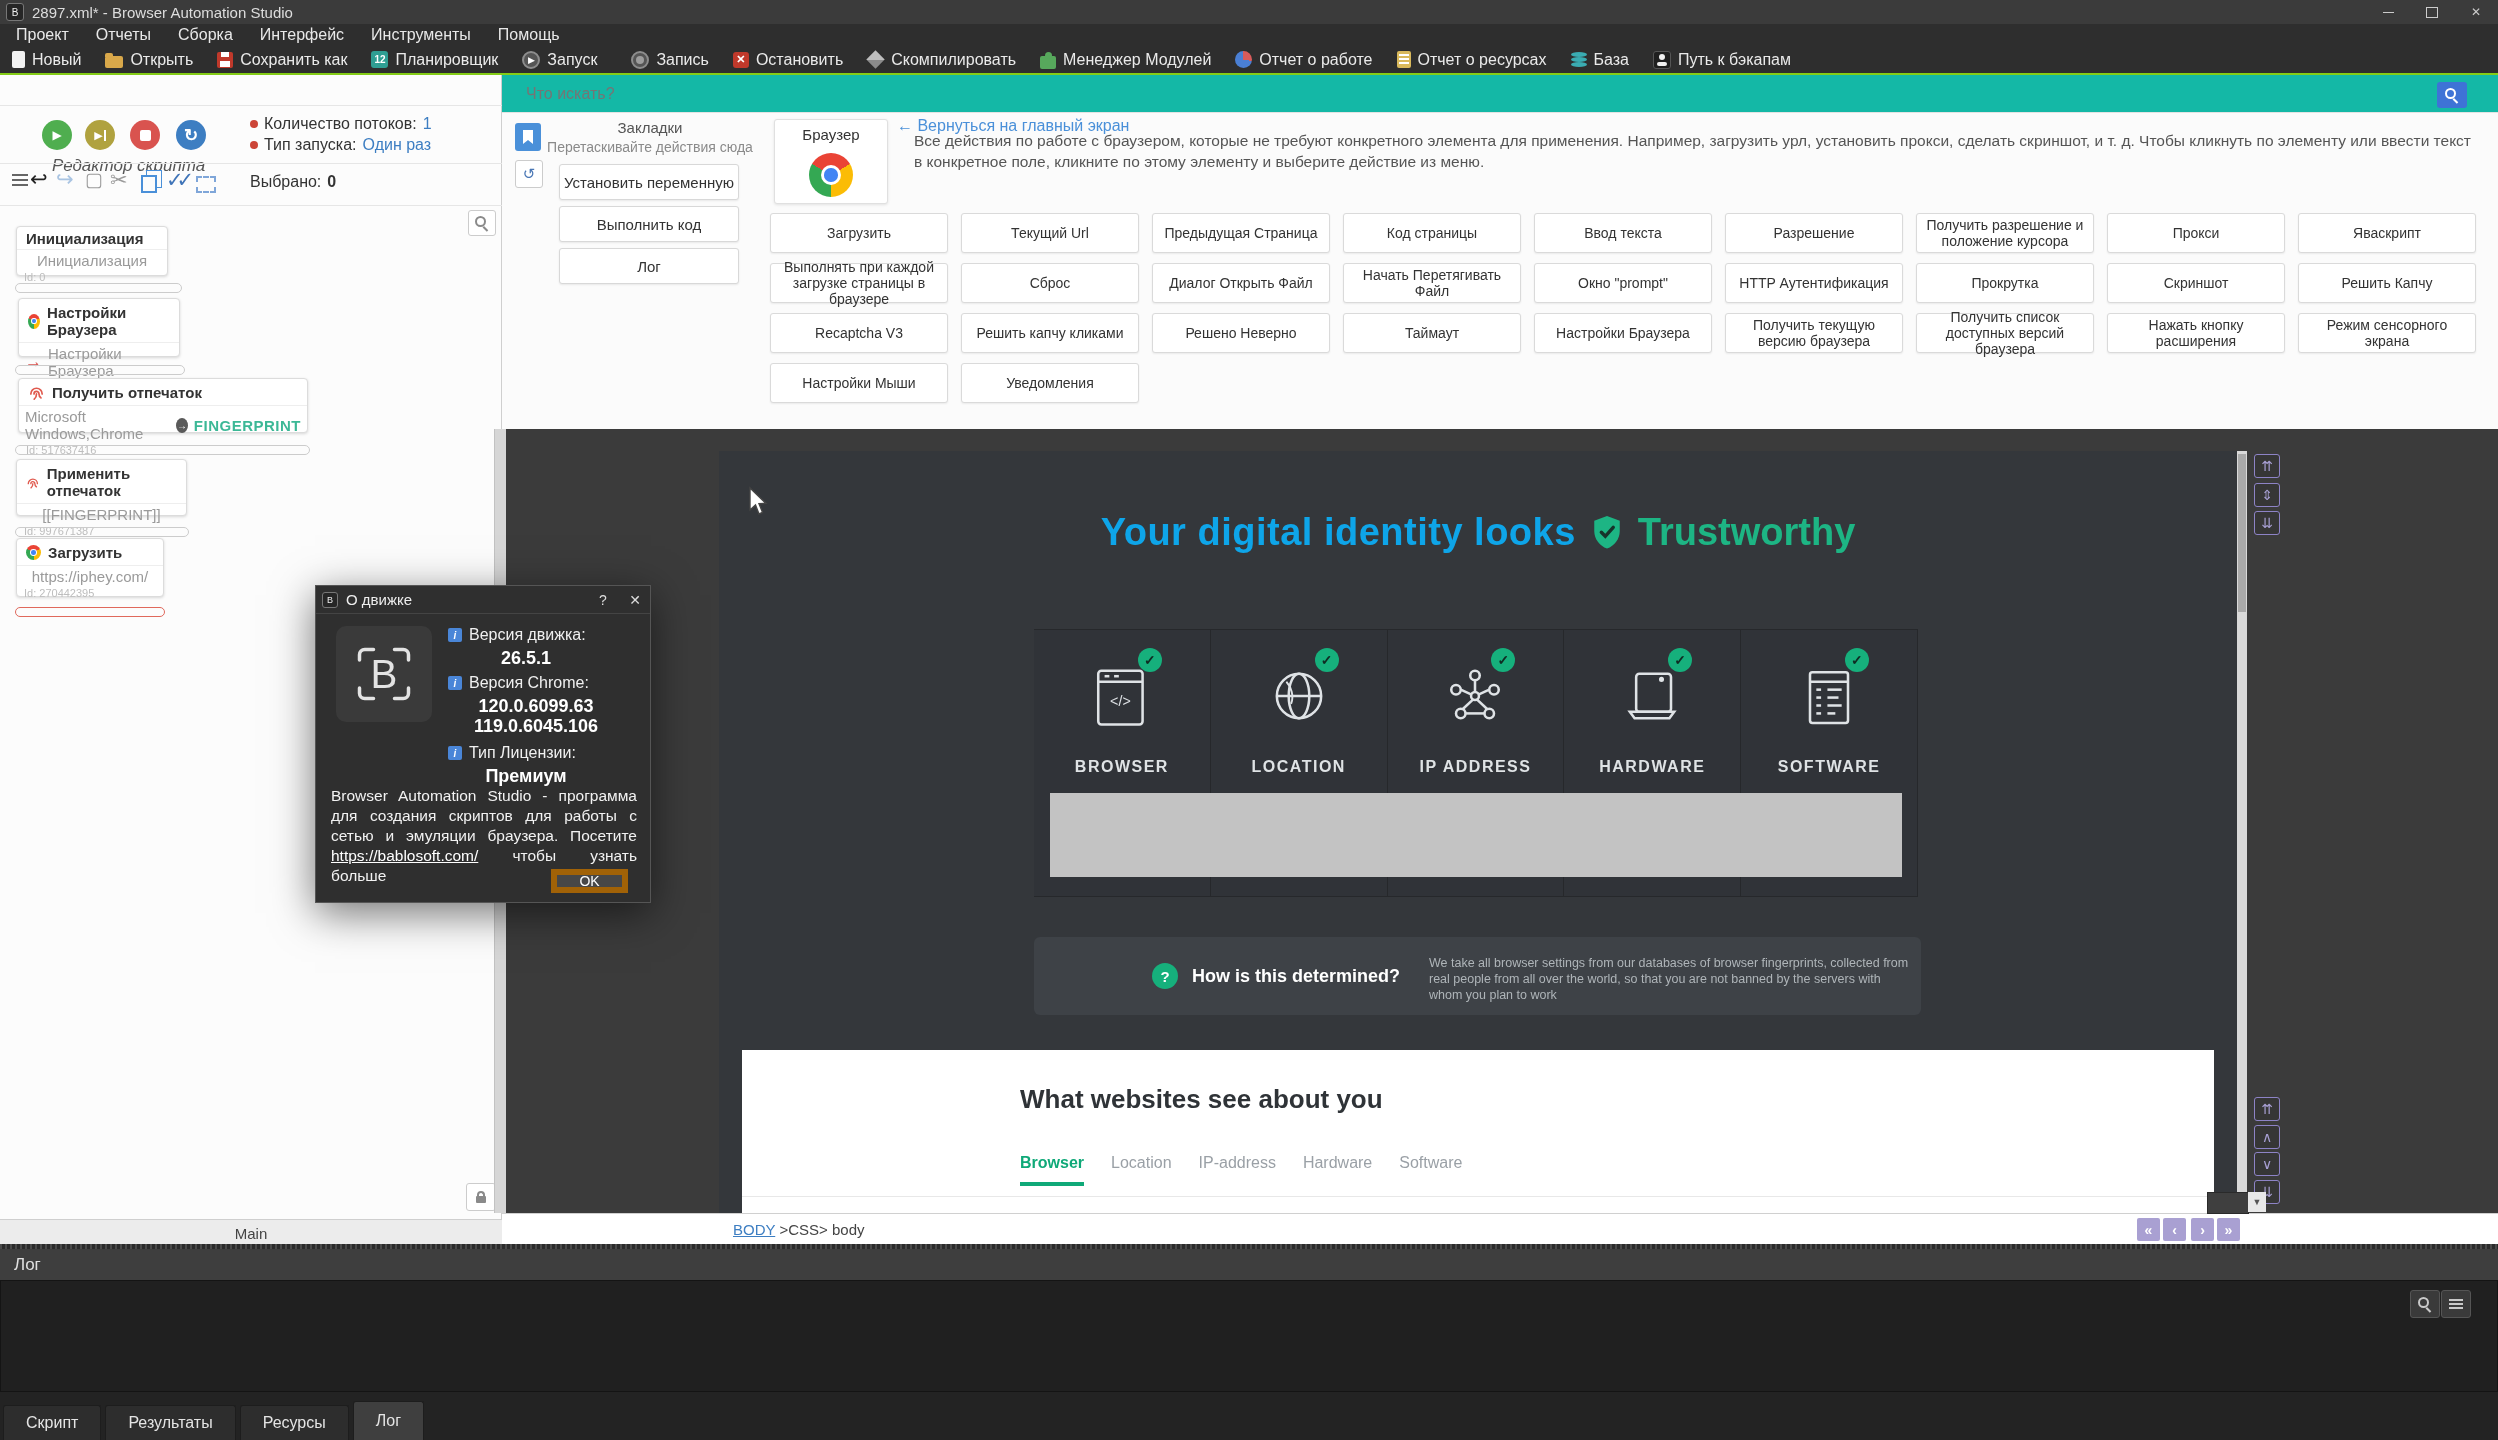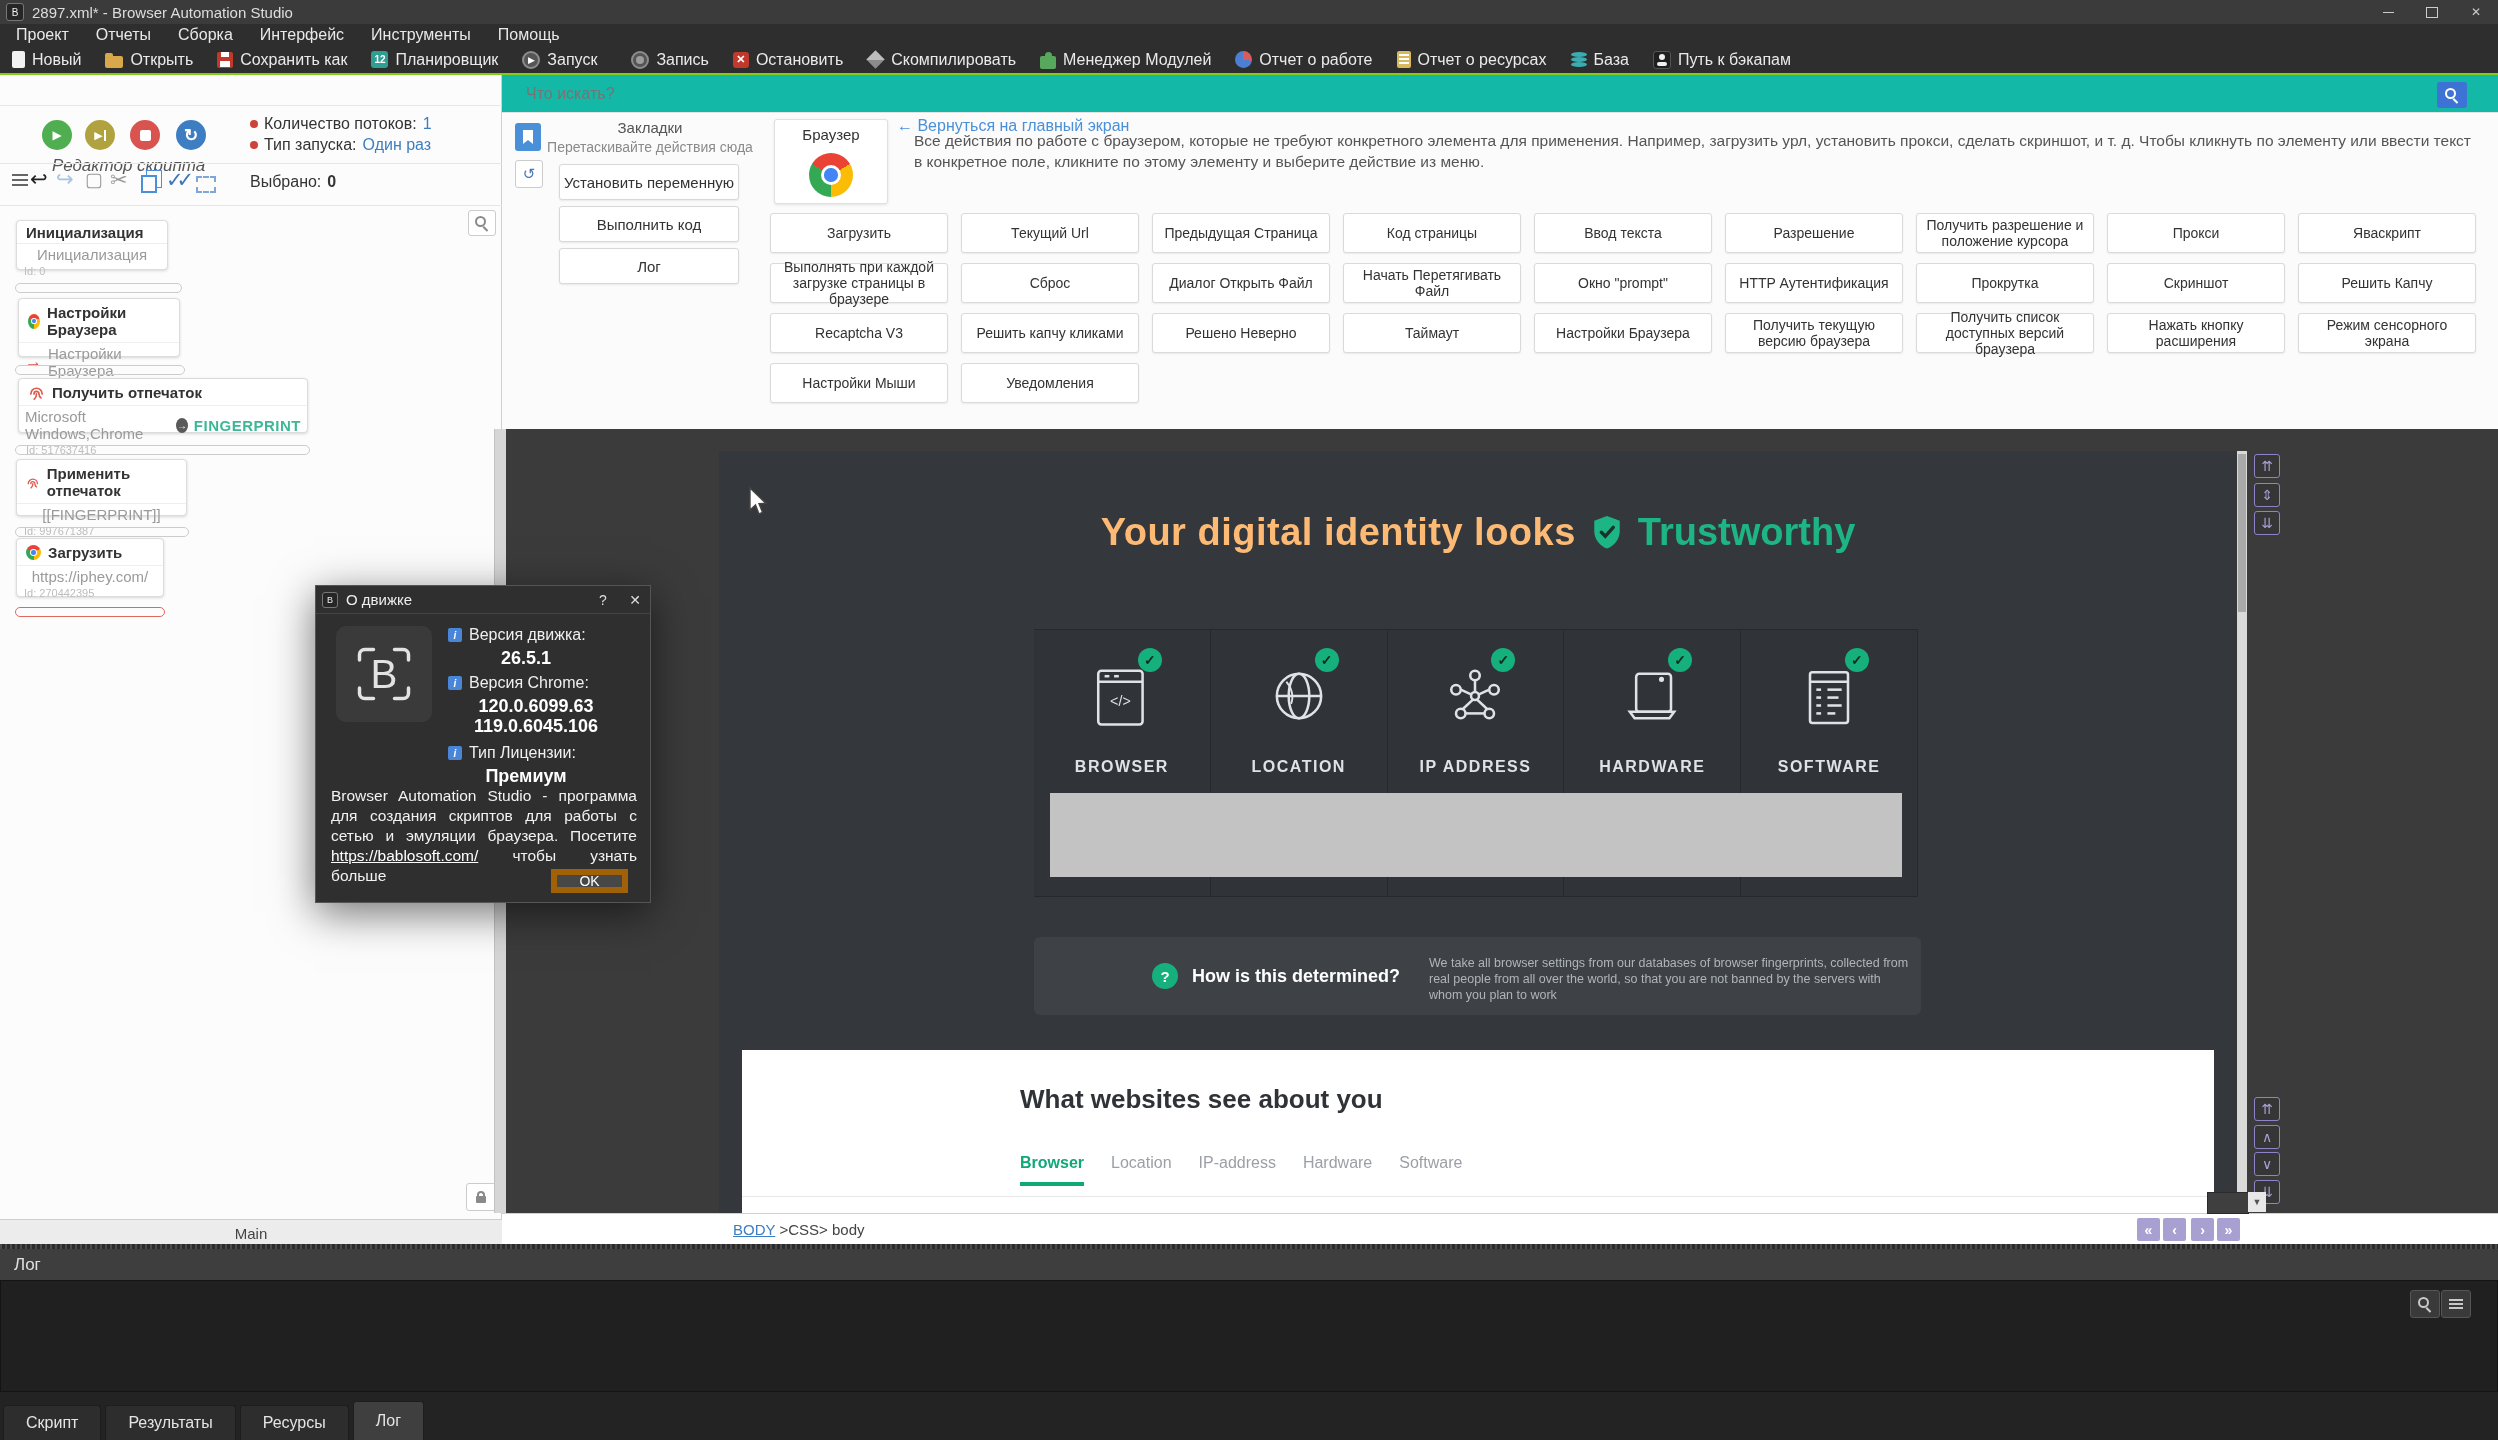--- a/index.html
+++ b/index.html
@@ -85,21 +85,21 @@
   .desc{color:#555;font-size:15.5px;line-height:21px;}
   .agrid{left:770px;top:213px;display:grid;grid-template-columns:repeat(9,178px);grid-auto-rows:40px;gap:10px 13px;}
   .abtn{background:#fff;border:1px solid #dadada;border-radius:3px;box-shadow:0 1px 2px rgba(0,0,0,.07);display:flex;align-items:center;justify-content:center;text-align:center;font-size:14px;line-height:1.15;color:#333;padding:2px 8px;box-sizing:border-box;}
   .darkcanvas{left:502px;top:429px;width:1996px;height:784px;background:#3b3b3b;}
   .lscroll{left:494px;top:429px;width:12px;height:784px;background:#d6d6d6;border-left:1px solid #c2c2c2;box-sizing:border-box;}
   
   .bwidget{left:719px;top:451px;width:1528px;height:762px;background:#34373b;}
   .bscroll{position:absolute;right:0;top:0;width:10px;height:762px;background:#d9d9d9;}
   .bthumb{position:absolute;right:1px;top:3px;width:8px;height:158px;background:#a9a9a9;}
   .ihead{position:absolute;left:0;top:60px;width:1518px;display:flex;align-items:center;justify-content:center;gap:14px;}
-  .ihead .t1{color:#fdba74;font-size:38px;font-weight:bold;letter-spacing:.5px;}
+  .ihead .t1{color:#0ea5e9;font-size:38px;font-weight:bold;letter-spacing:.5px;}
   .ihead .t2{color:#1db584;font-size:38px;font-weight:bold;}
   .strip{position:absolute;left:315px;top:178px;width:884px;height:268px;background:#303338;border-top:1px solid #26282b;border-bottom:1px solid #26282b;display:flex;box-sizing:border-box;}
   .col{flex:1;border-right:1px solid #26282b;position:relative;display:flex;flex-direction:column;align-items:center;}
   .col:last-child{border-right:none;}
   .col .lbl{position:absolute;top:128px;width:100%;text-align:center;color:#dfe3e5;font-size:16px;font-weight:bold;letter-spacing:1.5px;}
   .badge{position:absolute;width:24px;height:24px;border-radius:50%;background:#16b07c;color:#0f2c23;font-size:14px;font-weight:bold;display:flex;align-items:center;justify-content:center;}
   .grayload{position:absolute;left:16px;top:163px;width:852px;height:84px;background:#c3c3c3;}
   .howpanel{position:absolute;left:315px;top:486px;width:887px;height:78px;background:#3e4247;border-radius:6px;}
   .qmark{position:absolute;left:118px;top:26px;width:26px;height:26px;border-radius:50%;background:#16b07c;color:#fff;font-weight:bold;font-size:15px;display:flex;align-items:center;justify-content:center;}
   .howtitle{position:absolute;left:158px;top:29px;color:#fff;font-size:18px;font-weight:bold;}
@@ -262,21 +262,21 @@
     <div class="a info-line" style="left:250px;top:98px;">
       <span>Выбрано:</span>
       <span style="font-weight:bold;">0</span>
     </div>
     <div class="a hr" style="left:0;top:130px;width:502px;"></div>
 
     <div class="a sq-btn" style="left:468px;top:135px;width:26px;height:24px;">
         <span class="mag" style="color:#8a8a8a;"></span>
       </div>
 
-    <div class="a block" style="left:16px;top:145px;width:152px;height:50px;">
+    <div class="a block" style="left:16px;top:151px;width:152px;height:50px;">
       <div class="bhead" style="padding:3px 9px 2px;">
           <span>Инициализация</span>
         </div>
       <div class="bbody" style="font-size:15px;">Инициализация</div>
       <div class="bid">Id: 0</div>
     </div>
     <div class="a pill" style="left:15px;top:208px;width:165px;"></div>
 
     <div class="a block" style="left:18px;top:223px;width:162px;height:59px;">
       <div class="bhead">

